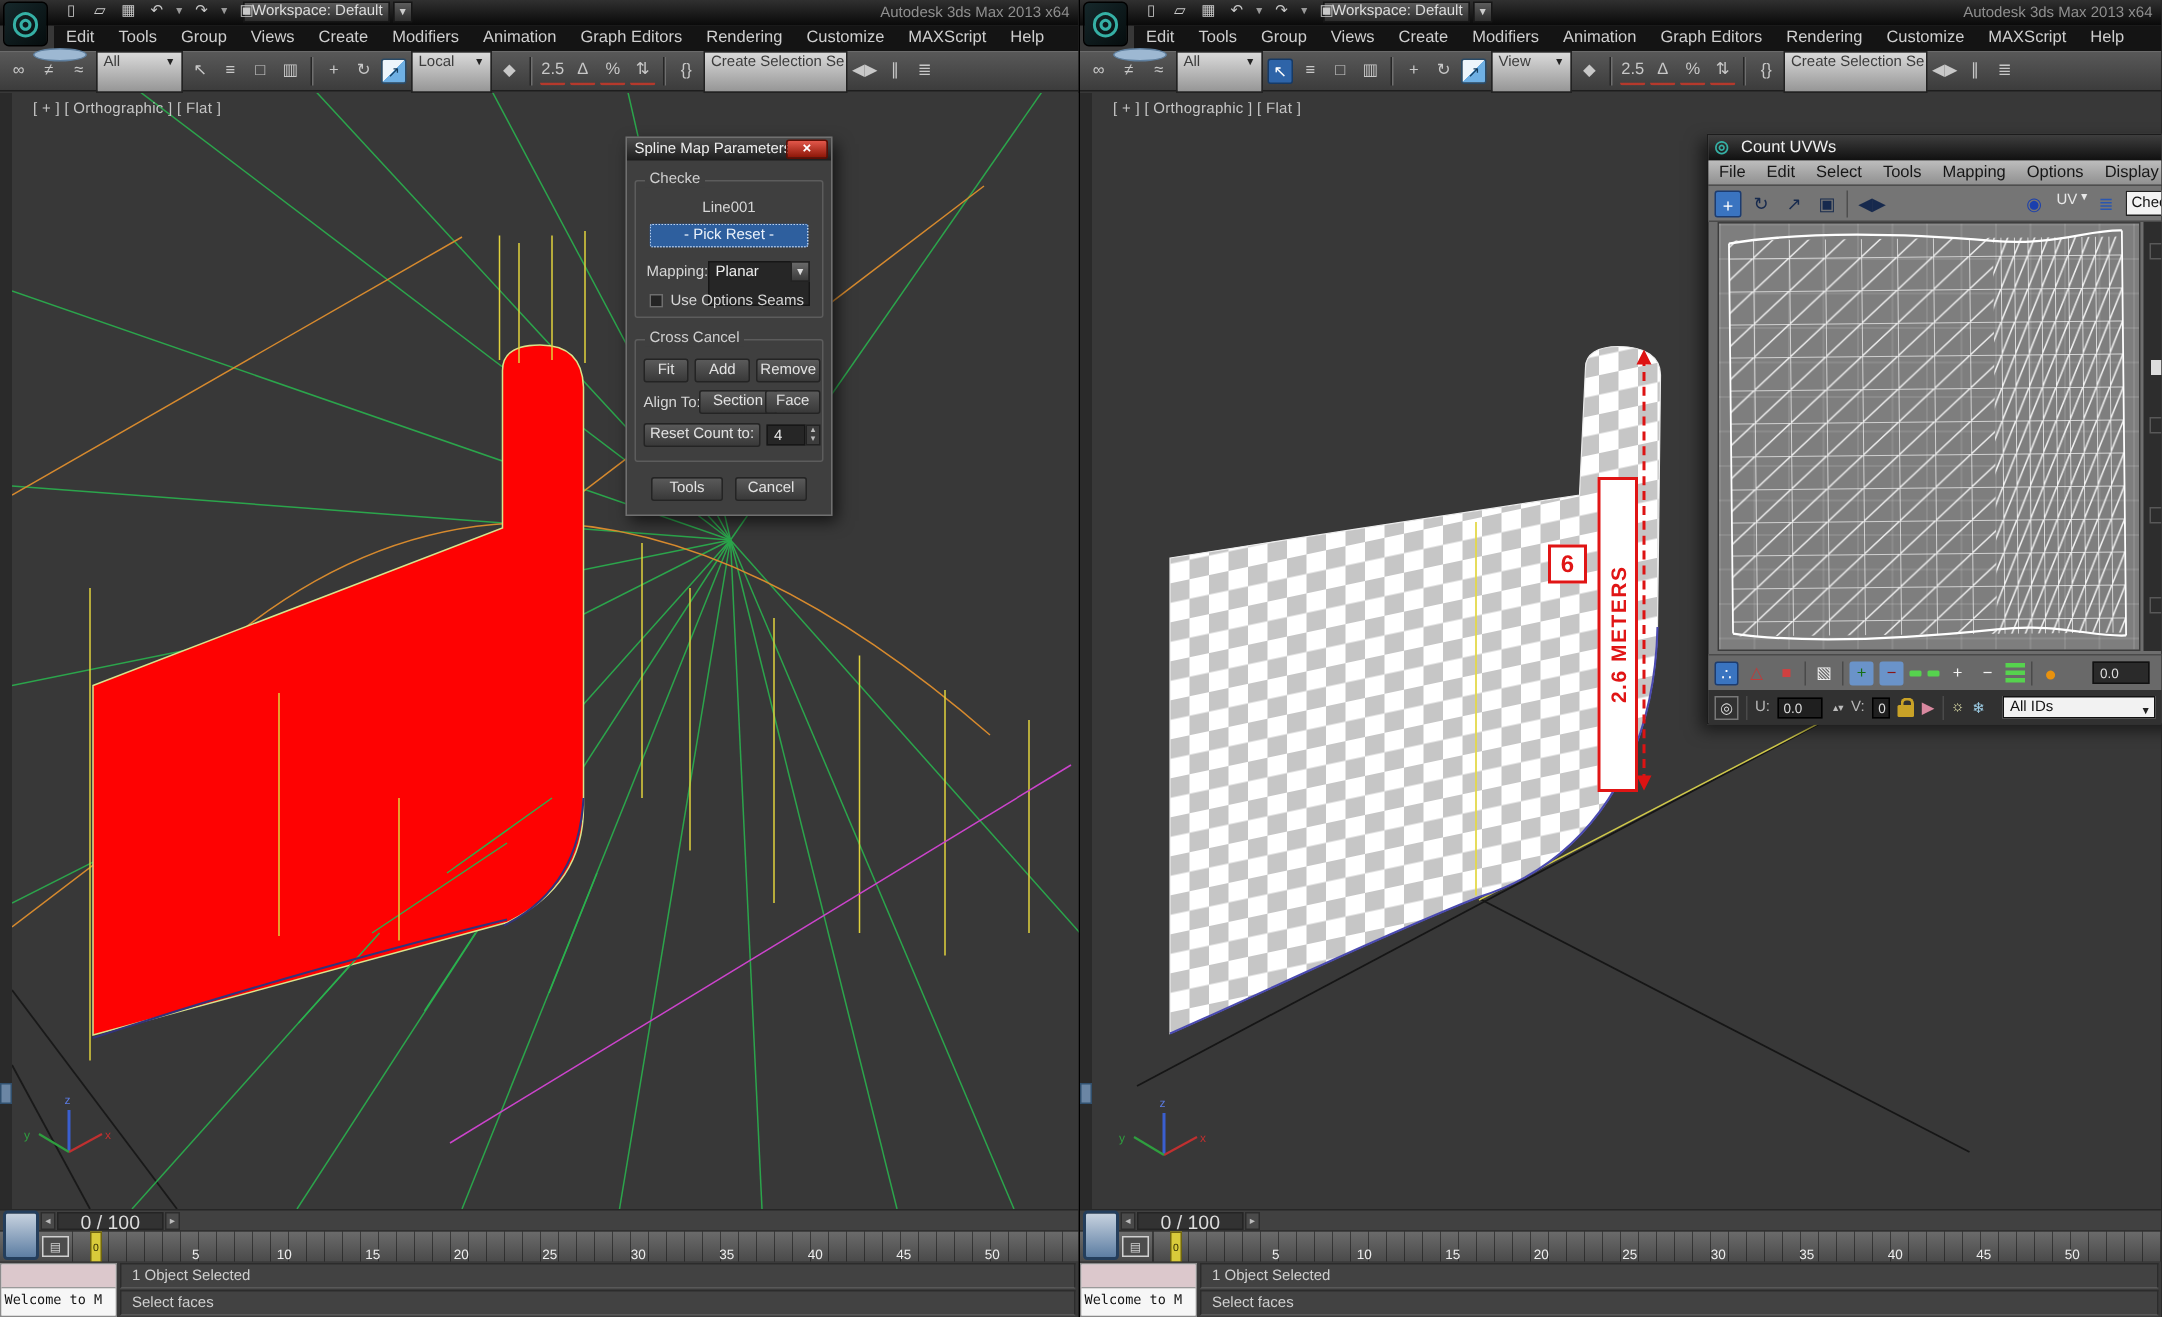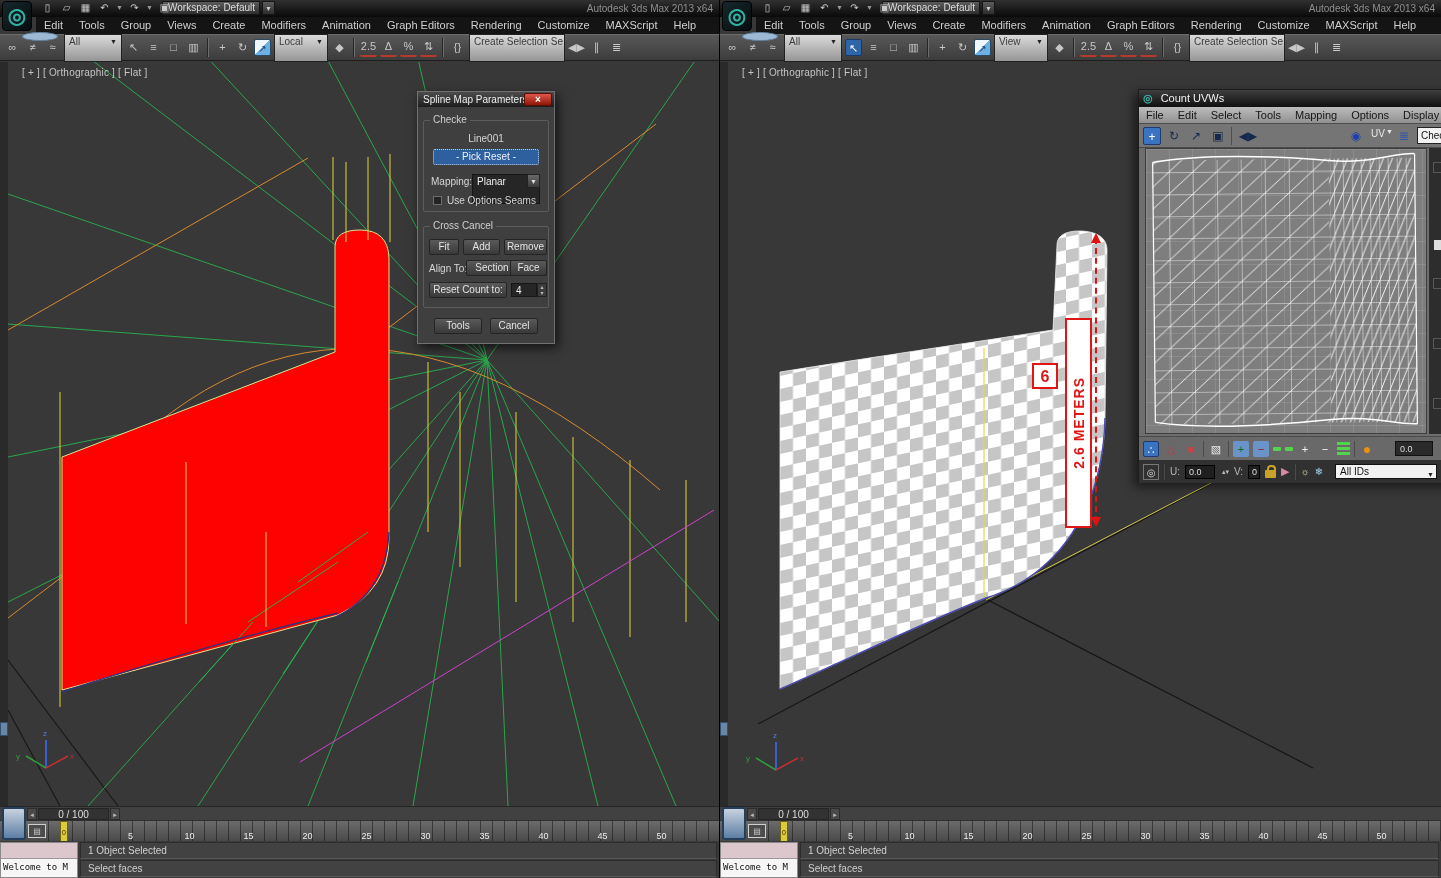--- a/index.html
+++ b/index.html
@@ -57,21 +57,21 @@
   .annArrow{position:absolute;left:367px;top:176px;height:284px;width:0;border-left:2px dashed #dd1313;z-index:3}
   .annArrow::before{content:"";position:absolute;top:-10px;left:-6px;border:5px solid transparent;border-bottom:10px solid #dd1313}
   .annArrow::after{content:"";position:absolute;bottom:-10px;left:-6px;border:5px solid transparent;border-top:10px solid #dd1313}
 
   
   .timebar{position:absolute;left:0;top:806px;right:0;height:14px;background:#414141;border-top:1px solid #262626}
   .tnav{position:absolute;top:1px;width:10px;height:12px;background:#4a4a4a;border:1px solid #2c2c2c;color:#bbb;
         font-size:7px;text-align:center;line-height:11px}
   .tprev{left:27px}.tnext{left:110px}
   .tfield{position:absolute;left:38px;top:1px;width:71px;height:12px;background:#323232;border:1px solid #242424;
-        color:#ddd;font-size:10px;text-align:center;line-height:11px}
+        color:#ddd;font-size:13px;text-align:center;line-height:11px}
   .trackbar{position:absolute;left:0;top:820px;right:0;height:21px;background:linear-gradient(#6b6b6b,#4a4a4a);border-top:1px solid #303030}
   .tb-icon{position:absolute;left:28px;top:3px;width:18px;height:14px;border:1px solid #d0d0d0;background:#4c4c4c;
         color:#d0d0d0;font-size:8px;text-align:center;line-height:13px}
   .ruler{position:absolute;left:48px;right:0;top:0;height:21px;display:flex;align-items:flex-end;
         background:repeating-linear-gradient(90deg,rgba(15,15,15,.5) 0 1px,transparent 1px 12px)}
   .tick{width:59px;flex:none;text-align:center;color:#ededed;font-size:9px;height:11px;line-height:11px}
   .tick:first-child{margin-left:53px}
   .thandle{position:absolute;left:12px;top:0;width:8px;height:21px;background:#d9cb3a;border:1px solid #6f6410;
         color:#332f05;font-size:7px;text-align:center;line-height:21px}
   .curve-btn{position:absolute;left:2px;top:807px;width:24px;height:33px;background:linear-gradient(#c7d2df,#5d7ea3);

